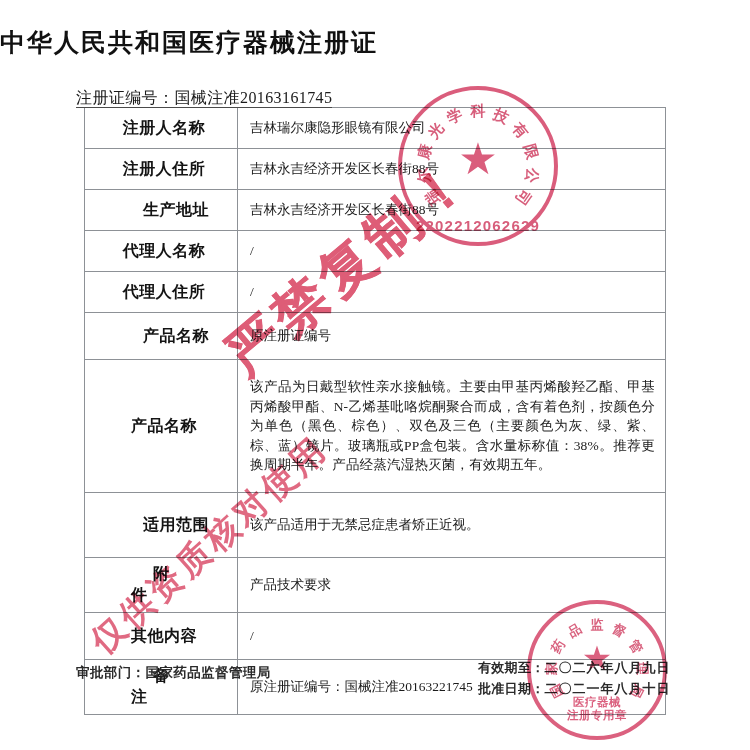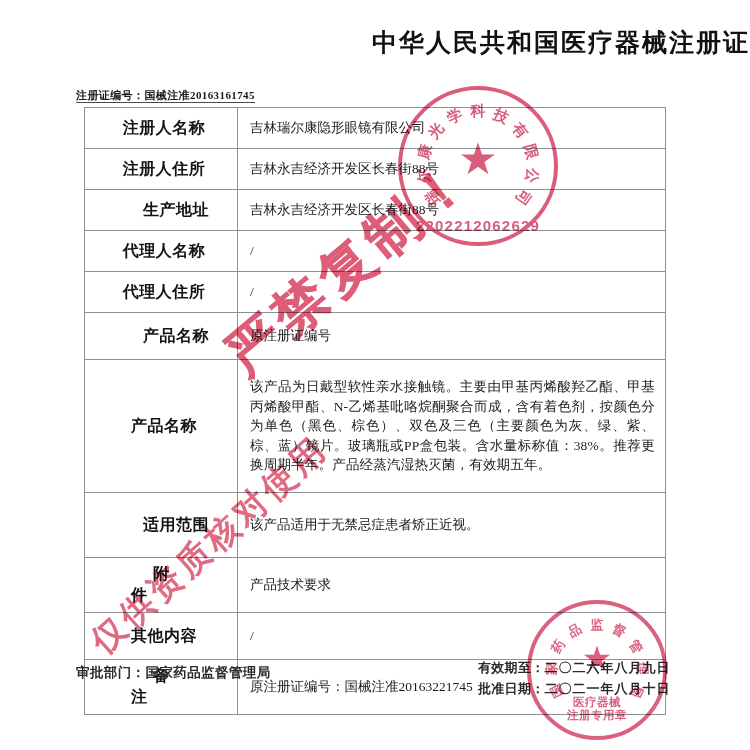--- a/index.html
+++ b/index.html
@@ -21,36 +21,36 @@
     height: 750px;
     overflow: hidden;
   }
 
   
   .doc-title {
     position: absolute;
     top: 26px;
     left: 0;
     width: 750px;
-    text-align: right;
+    text-align: left;
     font-size: 25px;
     font-weight: bold;
     letter-spacing: 2px;
     font-family: "Liberation Serif", "DejaVu Serif", serif;
     color: #111111;
     z-index: 4;
   }
 
   
   .reg-no-line {
     position: absolute;
     top: 88px;
     left: 76px;
-    font-size: 11px;
-    font-weight: bold;
+    font-size: 16px;
+    font-weight: normal;
     color: #1b1b1b;
     letter-spacing: 0.4px;
     z-index: 4;
     white-space: nowrap;
   }
   .reg-no-line .underline {
     border-bottom: 1px solid #4a4a4a;
     padding-bottom: 1px;
   }
 

